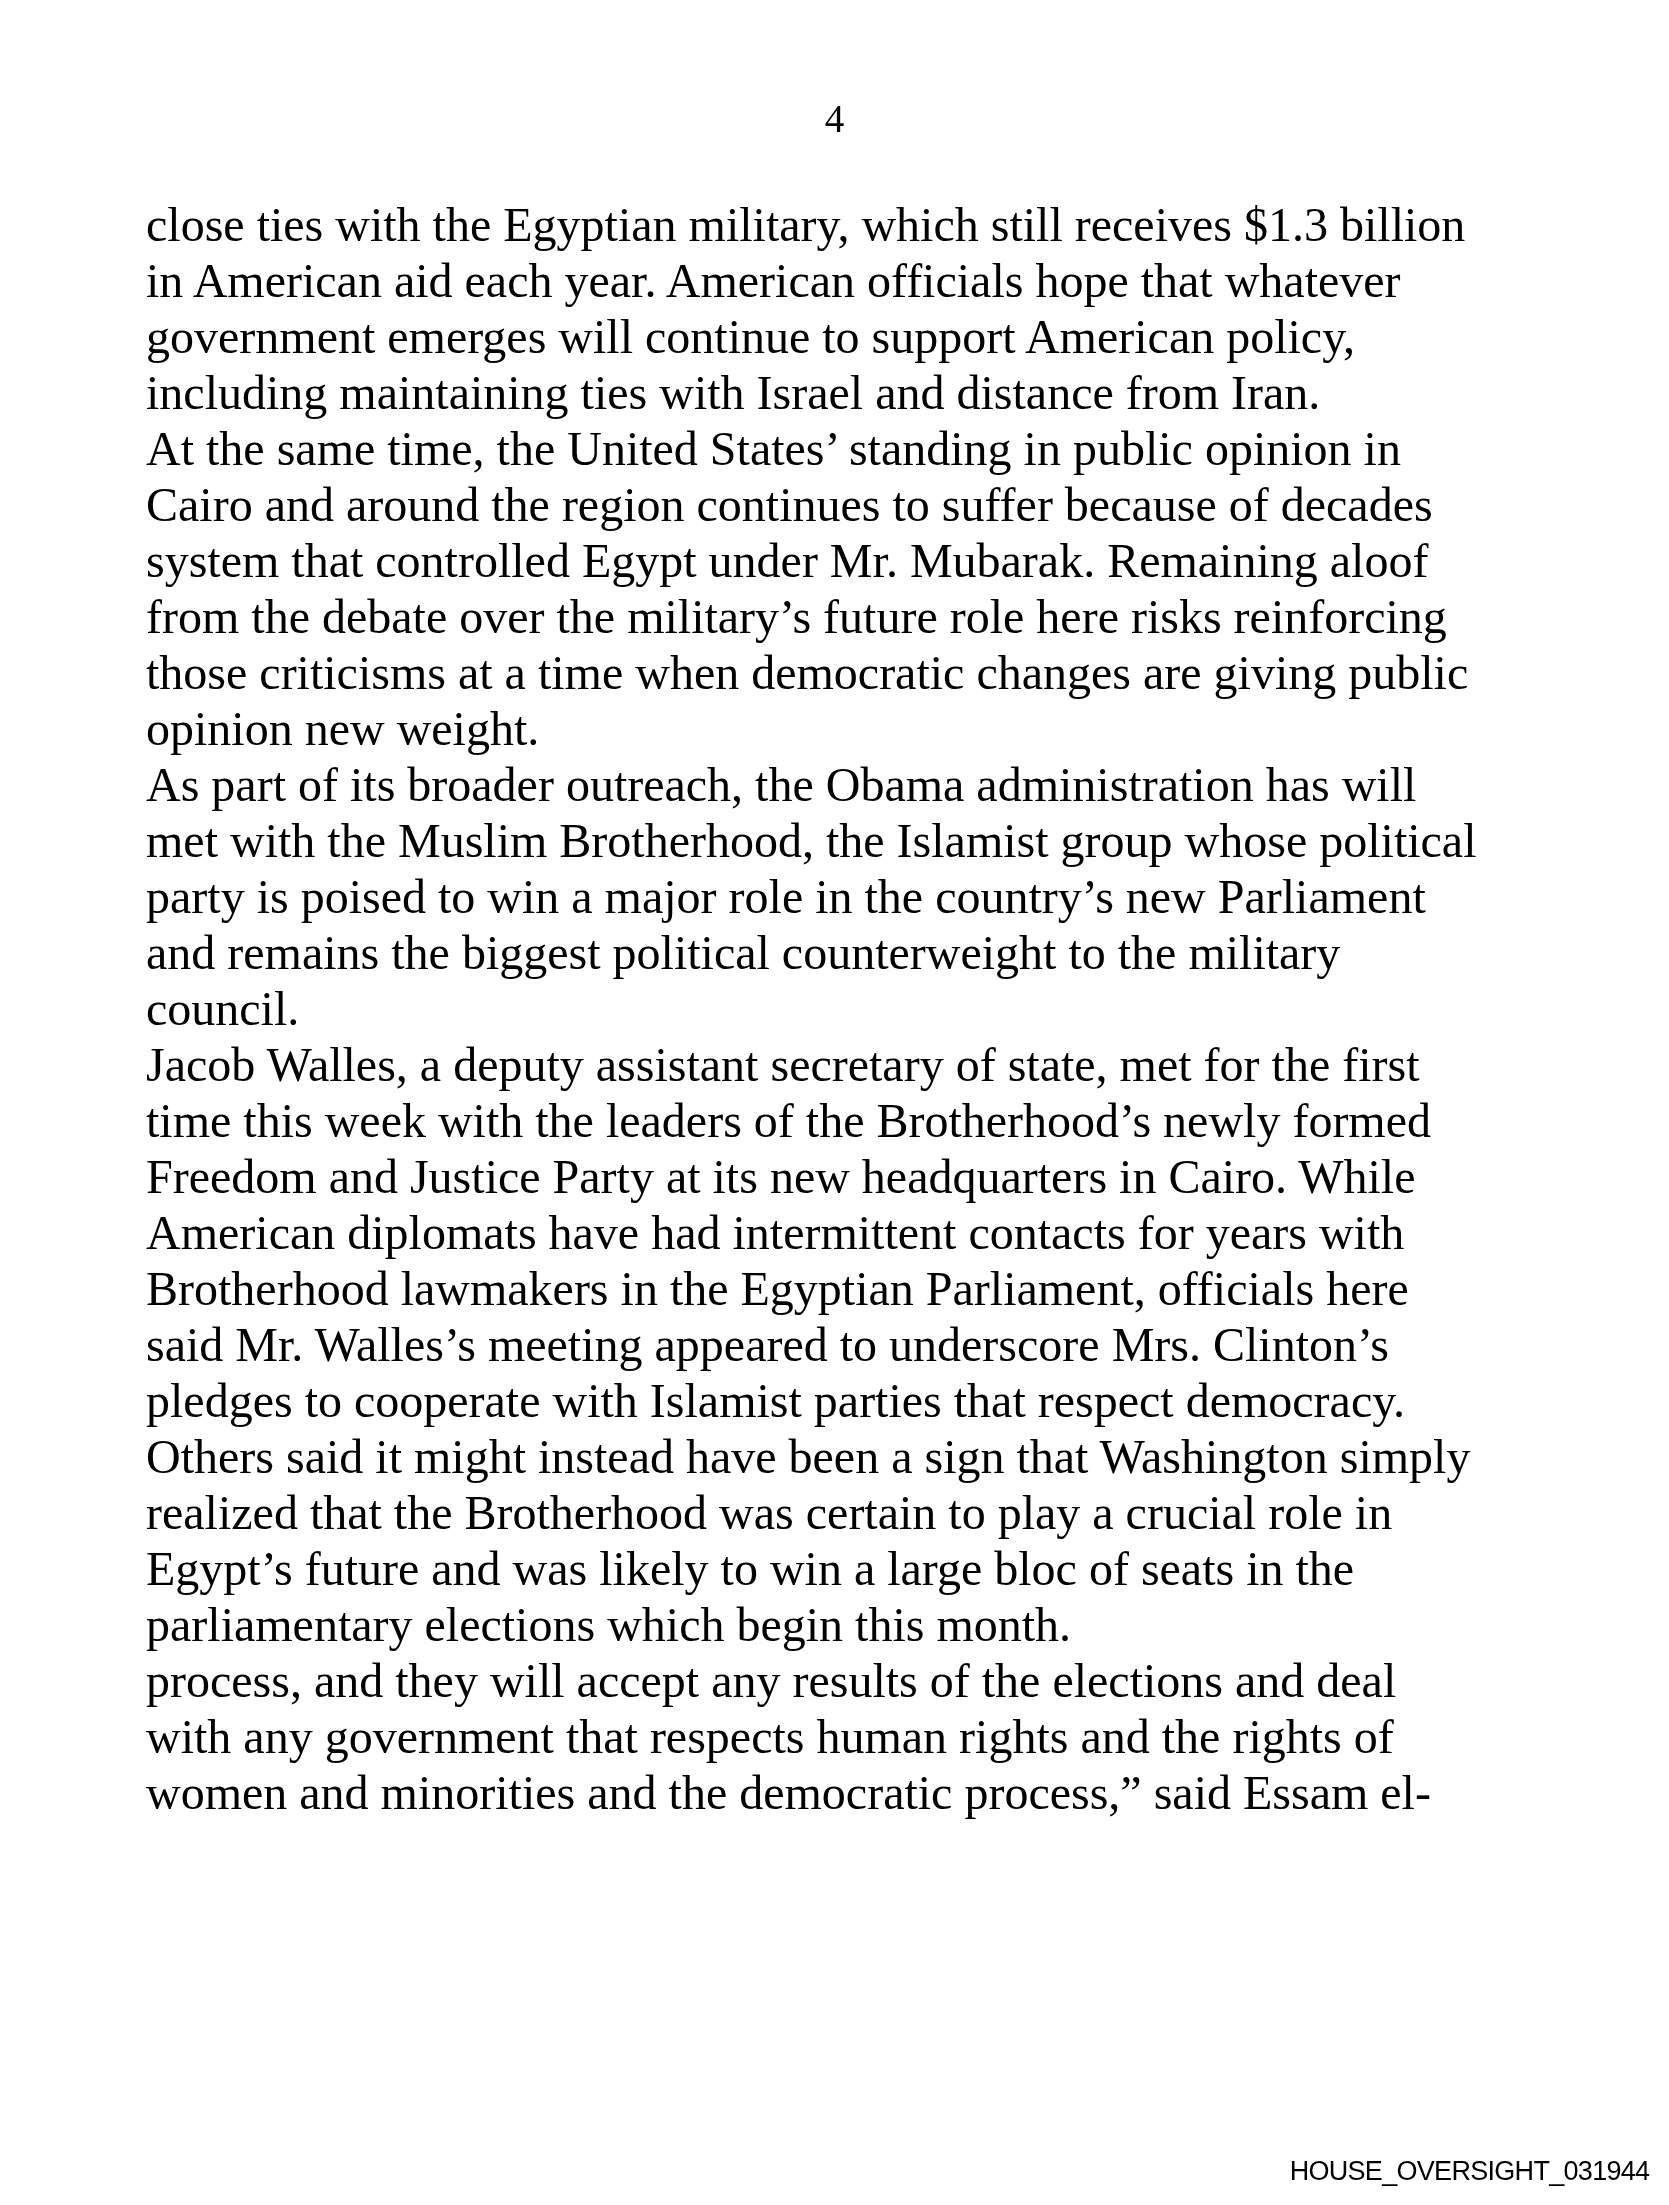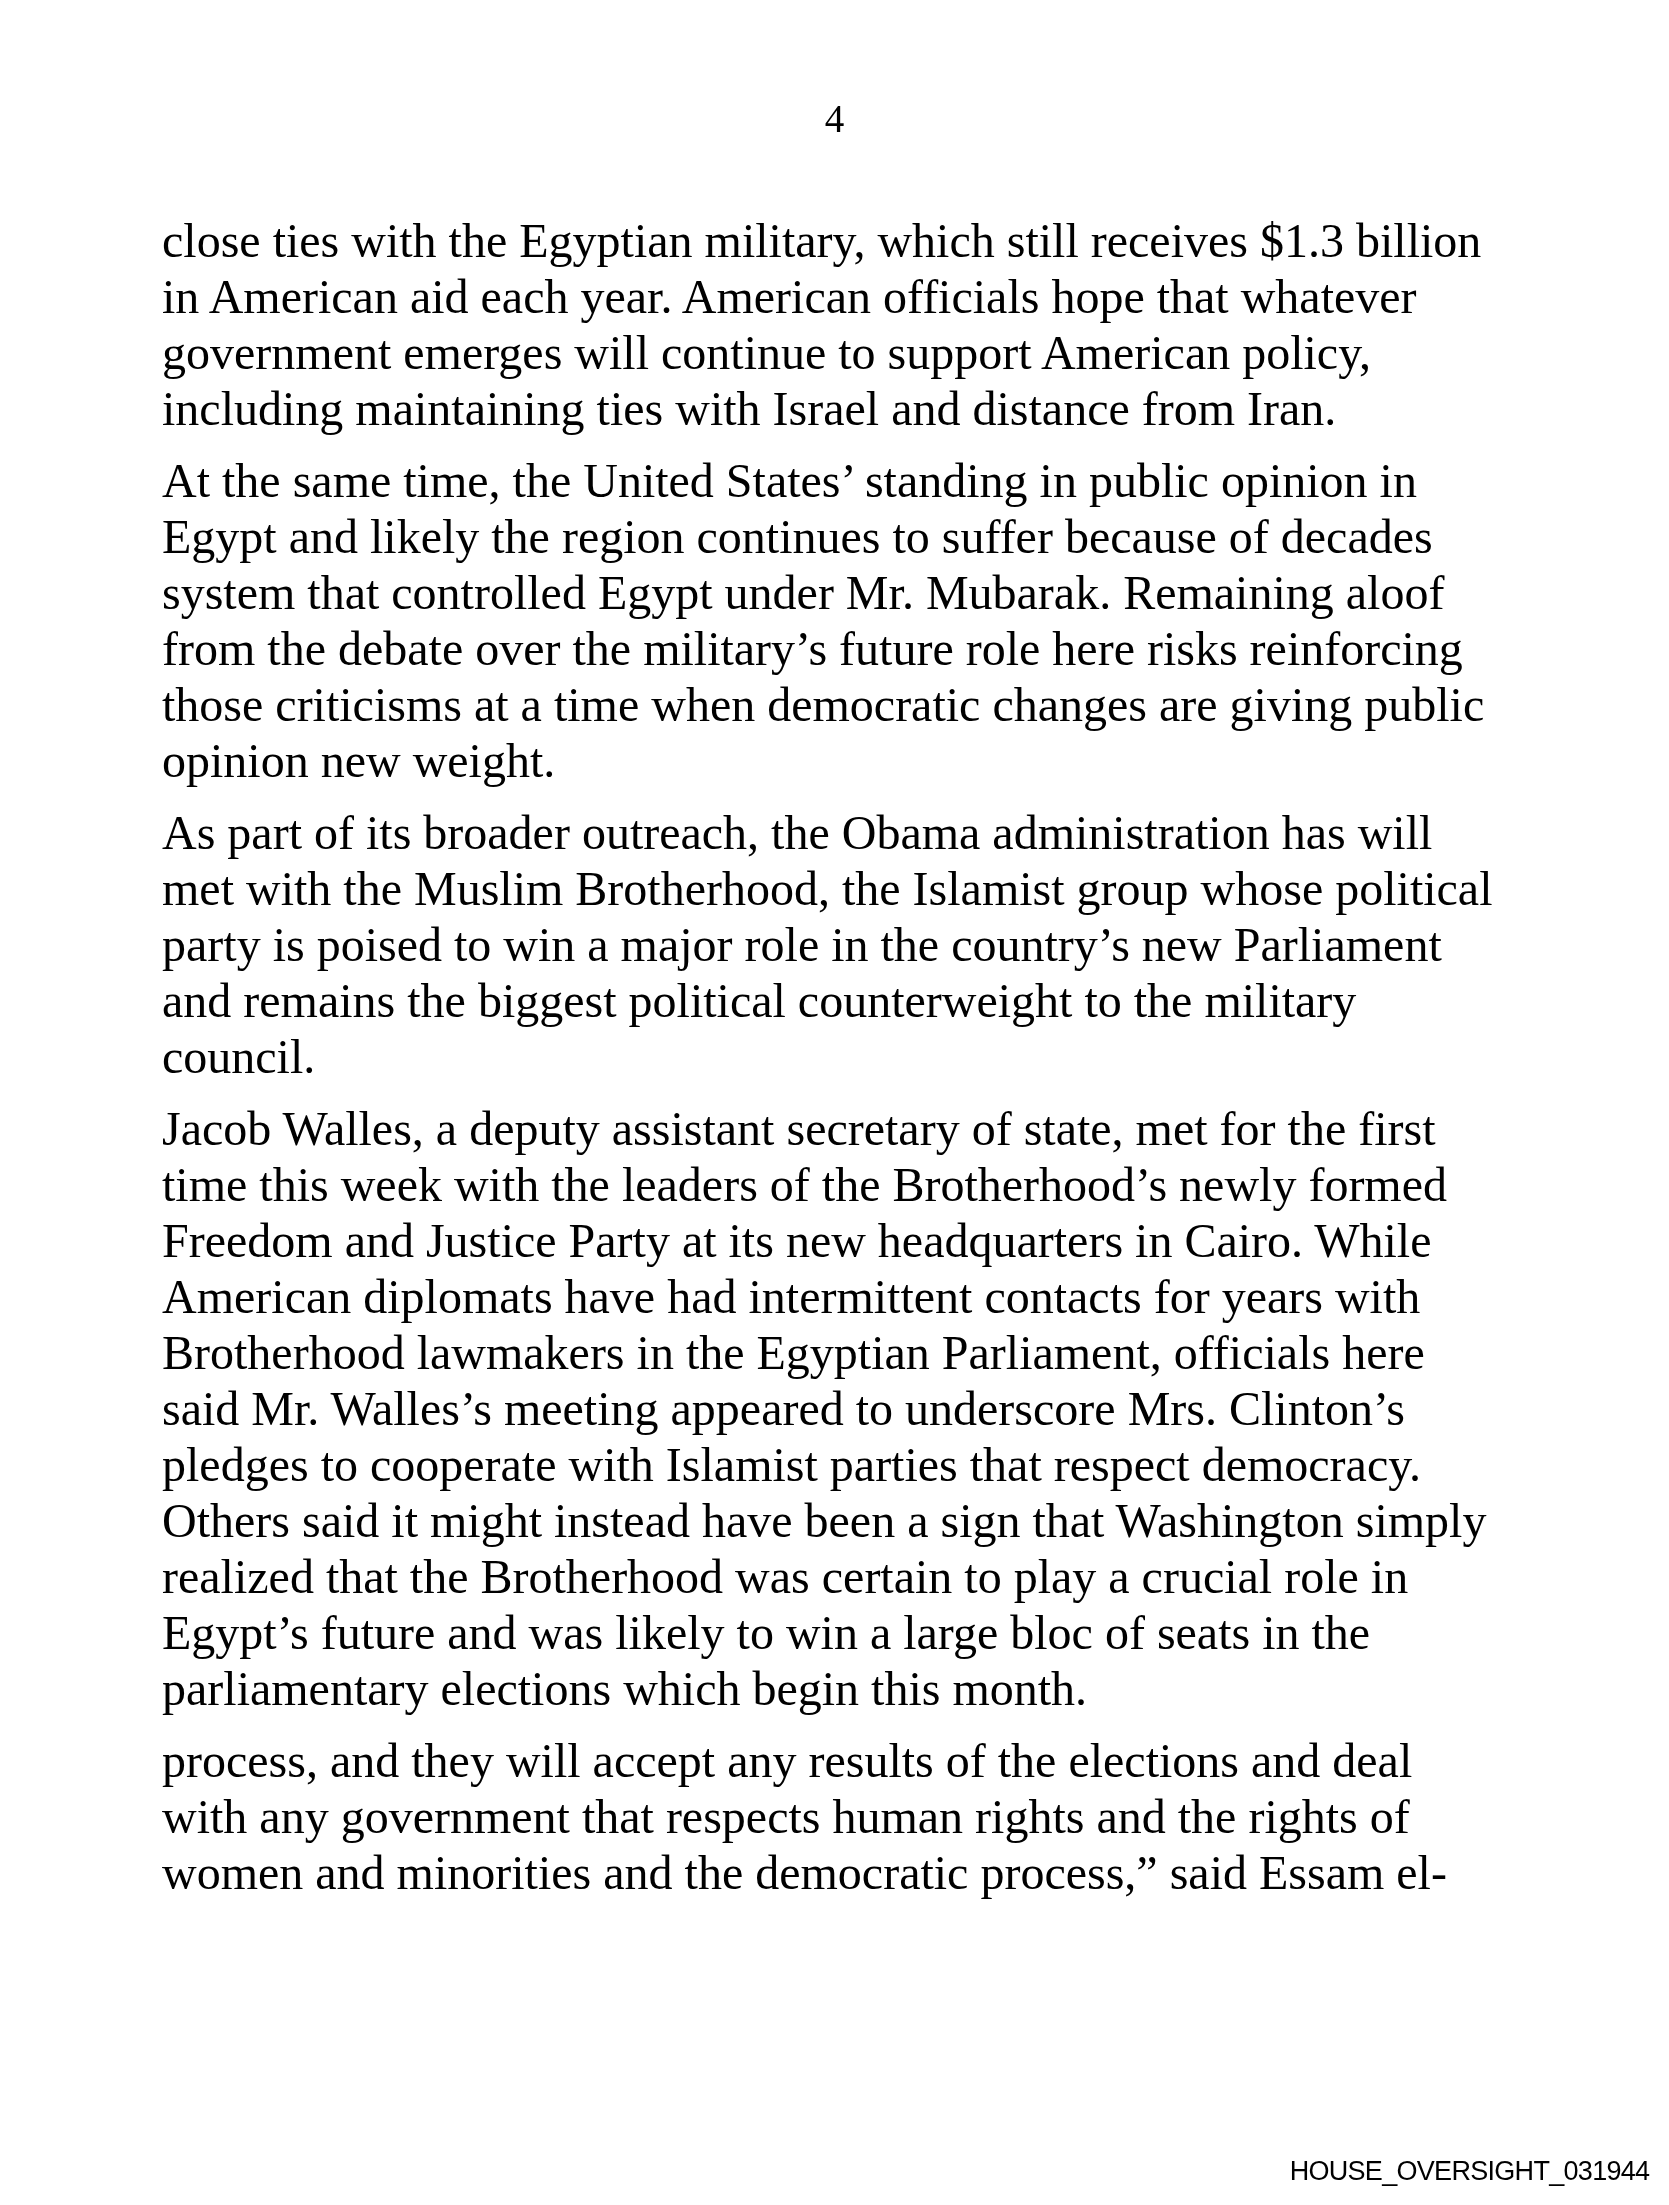--- a/index.html
+++ b/index.html
@@ -29,21 +29,21 @@
     position: absolute;
     top: 197px;
     left: 146px;
     width: 1414px;
     font-family: "Liberation Serif", serif;
     font-size: 48px;
     line-height: 56px;
     color: #000000;
   }
   .paragraph {
-    margin: 16px;
+    margin: 0;
     padding: 0;
   }
   .text-line {
     white-space: pre;
   }
   .bates-footer {
     position: absolute;
     top: 2156px;
     right: 19.6px;
     font-family: "Liberation Sans", sans-serif;
@@ -60,21 +60,21 @@
 
   <div class="document-body">
       <div class="paragraph">
         <div class="text-line">close ties with the Egyptian military, which still receives $1.3 billion</div>
         <div class="text-line">in American aid each year. American officials hope that whatever</div>
         <div class="text-line">government emerges will continue to support American policy,</div>
         <div class="text-line">including maintaining ties with Israel and distance from Iran.</div>
       </div>
       <div class="paragraph">
         <div class="text-line">At the same time, the United States’ standing in public opinion in</div>
-        <div class="text-line">Egypt and likely the region continues to suffer because of decades</div>
+        <div class="text-line">Cairo and around the region continues to suffer because of decades</div>
         <div class="text-line">system that controlled Egypt under Mr. Mubarak. Remaining aloof</div>
         <div class="text-line">from the debate over the military’s future role here risks reinforcing</div>
         <div class="text-line">those criticisms at a time when democratic changes are giving public</div>
         <div class="text-line">opinion new weight.</div>
       </div>
       <div class="paragraph">
         <div class="text-line">As part of its broader outreach, the Obama administration has will</div>
         <div class="text-line">met with the Muslim Brotherhood, the Islamist group whose political</div>
         <div class="text-line">party is poised to win a major role in the country’s new Parliament</div>
         <div class="text-line">and remains the biggest political counterweight to the military</div>

